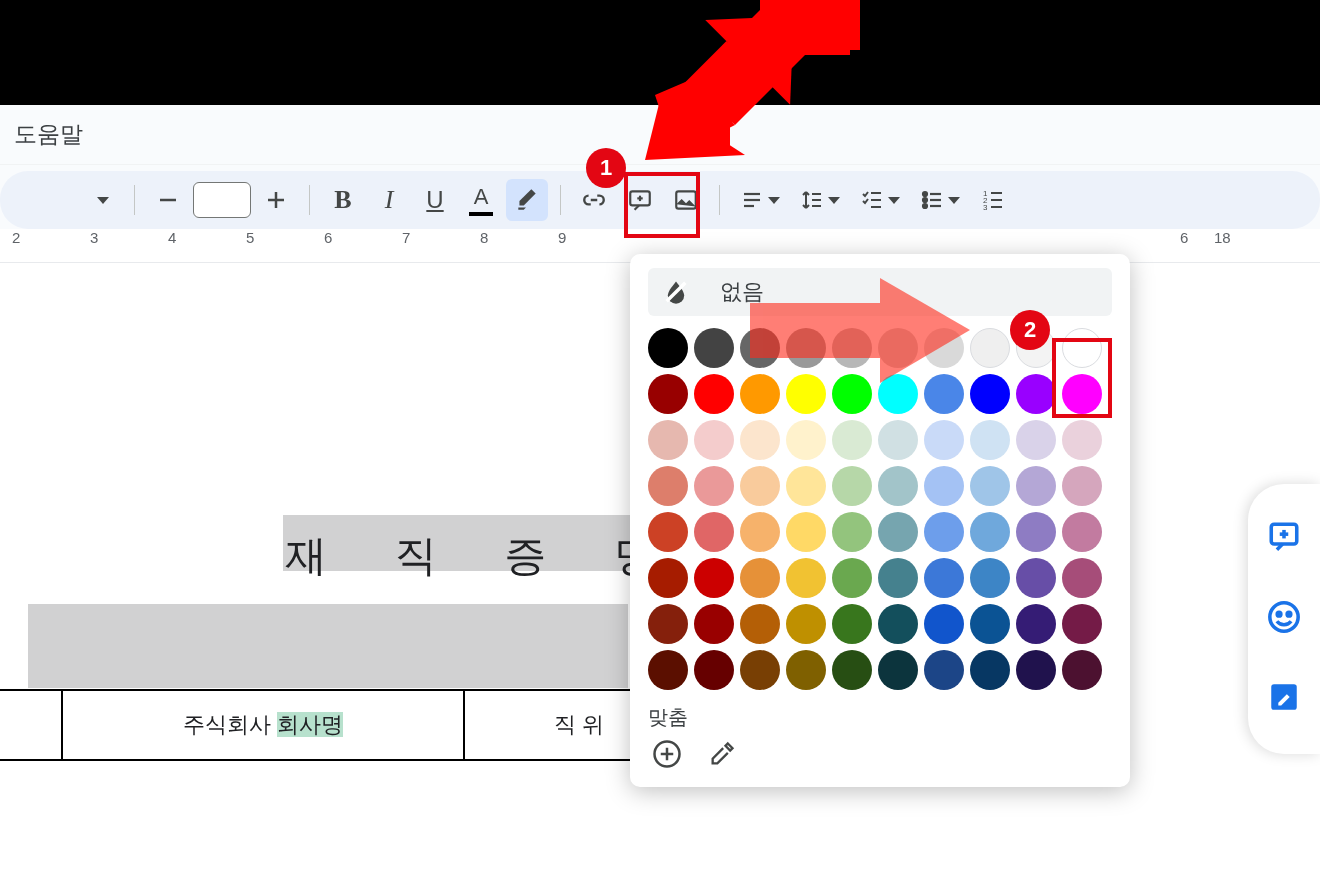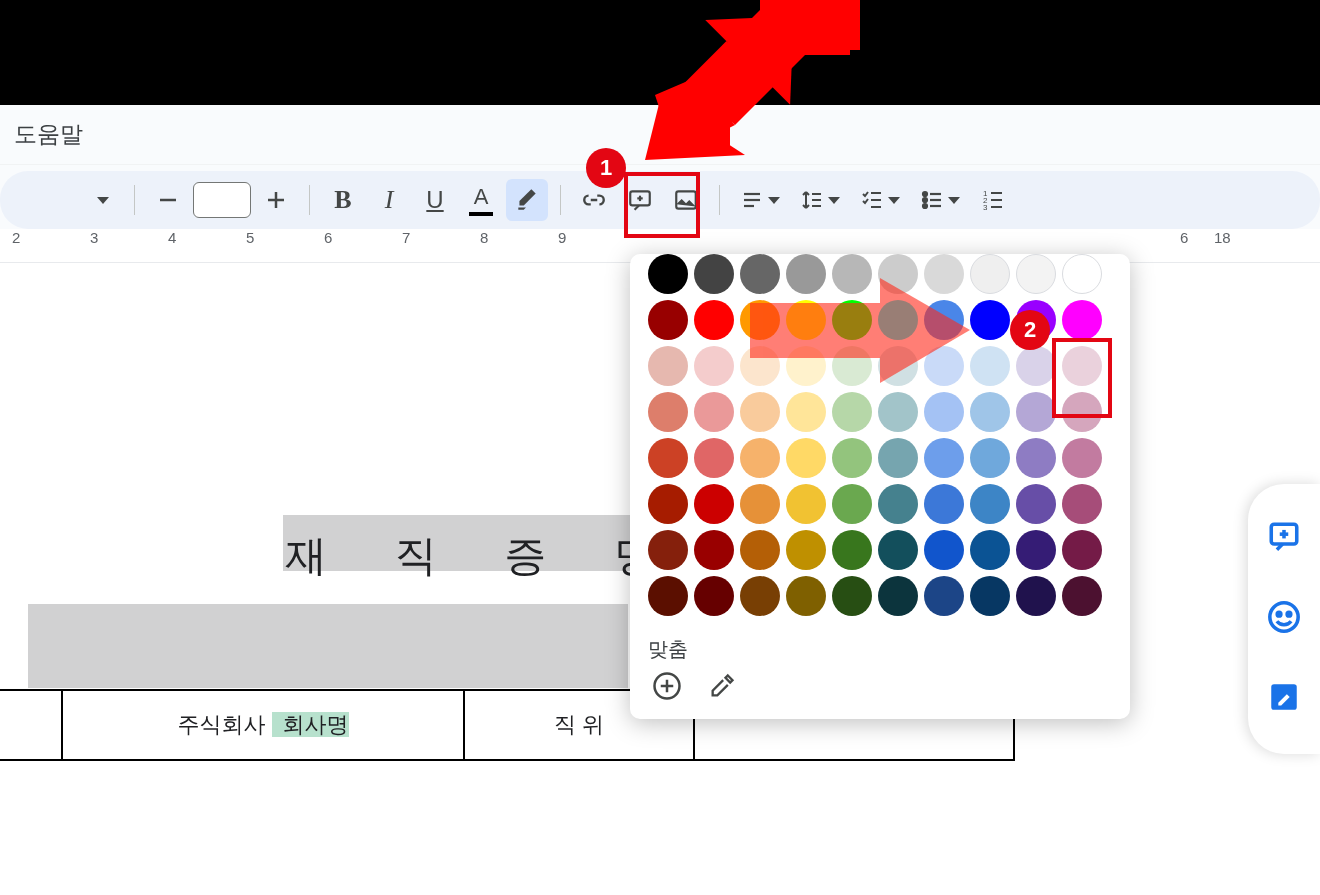--- a/index.html
+++ b/index.html
@@ -111,21 +111,21 @@
     font-size: 22px;
     color: #202124;
   }
   .table td {
     border: 2px solid #000;
     height: 70px;
     text-align: center;
     vertical-align: middle;
   }
   .hl-yellow { background: #ffff00; }
-  .hl-green { background: #b7e1cd; padding-left: 11px; }
+  .hl-green { background: #b7e1cd; }
   .color-popup {
     position: absolute;
     top: 254px;
     left: 630px;
     width: 500px;
     background: #fff;
     border-radius: 10px;
     box-shadow: 0 4px 24px rgba(0,0,0,0.25);
     padding-bottom: 14px;
     z-index: 50;
@@ -150,21 +150,21 @@
     grid-auto-rows: 44px;
     gap: 2px;
   }
   .swatch {
     width: 40px;
     height: 40px;
     border-radius: 50%;
     cursor: pointer;
   }
   .custom-row {
-    margin: 16px 18px 0 18px;
+    margin: 10px 18px 0 18px;
     font-size: 20px;
     color: #3c4043;
   }
   .custom-icons {
     margin: 8px 18px 0 22px;
     display: flex;
     gap: 26px;
     align-items: center;
   }
   .side-panel {
@@ -350,20 +350,27 @@
       <td style="width:62px;border-left:none"></td>
       <td style="width:402px">주식회사 <span class="hl-green">회사명</span></td>
       <td style="width:230px">직 위</td>
       <td style="width:320px"></td>
     </tr>
   </tbody>
     </table>
 </div>
 
 <div class="color-popup">
+  <div class="none-btn">
+    <svg width="28" height="28" viewBox="0 0 24 24">
+        <path d="M12 3 C8 8 5 12 5 15 a7 7 0 0014 0 c0-3-3-7-7-12z" fill="#444746"></path>
+        <line x1="4" y1="20" x2="20" y2="4" stroke="#fff" stroke-width="3"></line>
+      </svg>
+    <span>없음</span>
+  </div>
   <div class="swatch-grid" id="swatch-grid">
       <div class="swatch" style="background: rgb(0, 0, 0);"></div>
       <div class="swatch" style="background: rgb(67, 67, 67);"></div>
       <div class="swatch" style="background: rgb(102, 102, 102);"></div>
       <div class="swatch" style="background: rgb(153, 153, 153);"></div>
       <div class="swatch" style="background: rgb(183, 183, 183);"></div>
       <div class="swatch" style="background: rgb(204, 204, 204);"></div>
       <div class="swatch" style="background: rgb(217, 217, 217);"></div>
       <div class="swatch" style="background: rgb(239, 239, 239); border: 1px solid rgb(218, 220, 224);"></div>
       <div class="swatch" style="background: rgb(243, 243, 243); border: 1px solid rgb(218, 220, 224);"></div>

